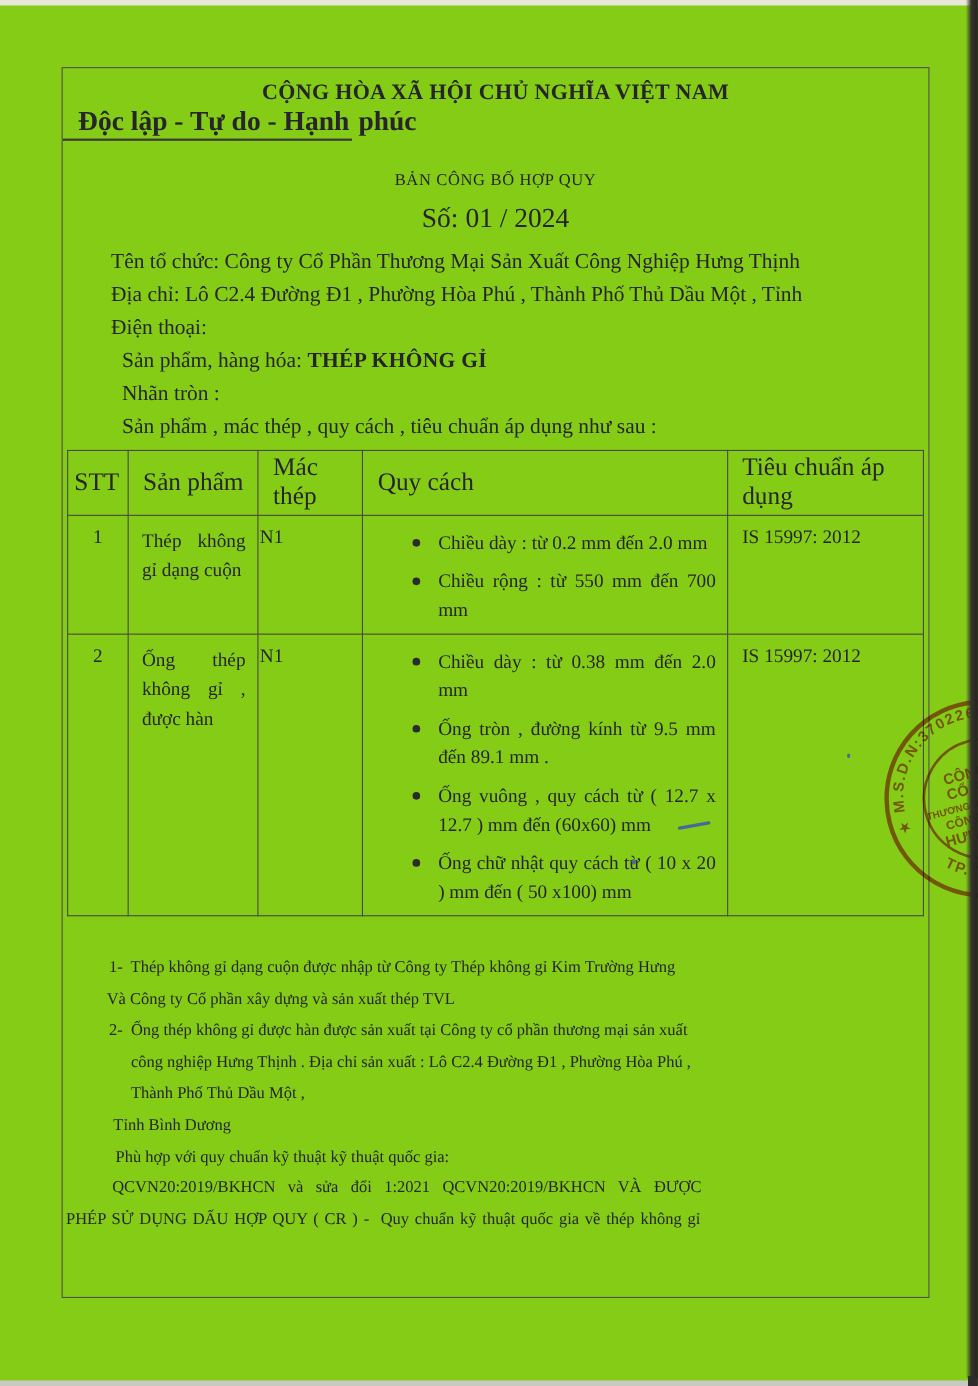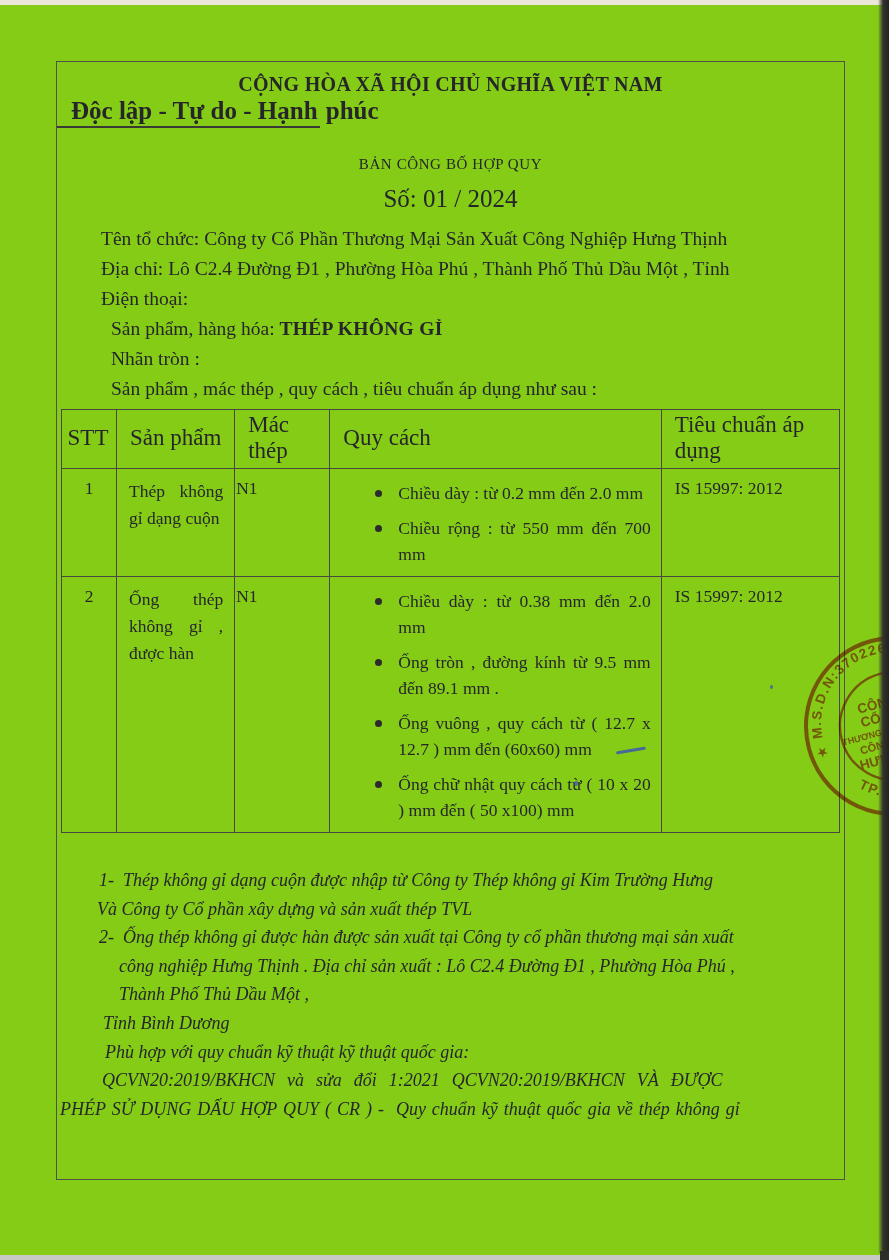--- a/index.html
+++ b/index.html
@@ -45,21 +45,21 @@
   td.sp{padding:9px 11px 0 12px;text-align:justify;line-height:27px;}
   td.mt{text-align:left;padding-top:9px;}
   td.qc{padding:11px 10px 0 0;}
   td.tc{padding:9px 4px 0 13px;}
   ul.qc-list{list-style:none;margin:0;padding:0 0 0 38px;}
   ul.qc-list li{position:relative;padding-left:30px;margin:0 0 9px 0;
     text-align:justify;line-height:26px;}
   ul.qc-list li::before{content:"";position:absolute;left:7px;top:10px;width:7px;height:7px;
     border-radius:50%;background:#2b2b2f;}
 
-  .notes{margin:33px 0 0 0;font-size:18px;line-height:28.6px;font-style:italic;}
+  .notes{margin:33px 0 0 0;font-size:15px;line-height:28.6px;}
   .notes div{white-space:pre;}
   .n-item{padding-left:42px;}
   .n-cont1{padding-left:40px;}
   .n-cont2{padding-left:62px;}
   .n-tinh{padding-left:46px;}
   .n-phu{padding-left:48px;}
   .n-qcvn{padding-left:45px;word-spacing:7.5px;}
   .n-phep{padding-left:3px;word-spacing:1.5px;}
 
   .stamp{position:absolute;left:794px;top:626px;width:200px;height:200px;

